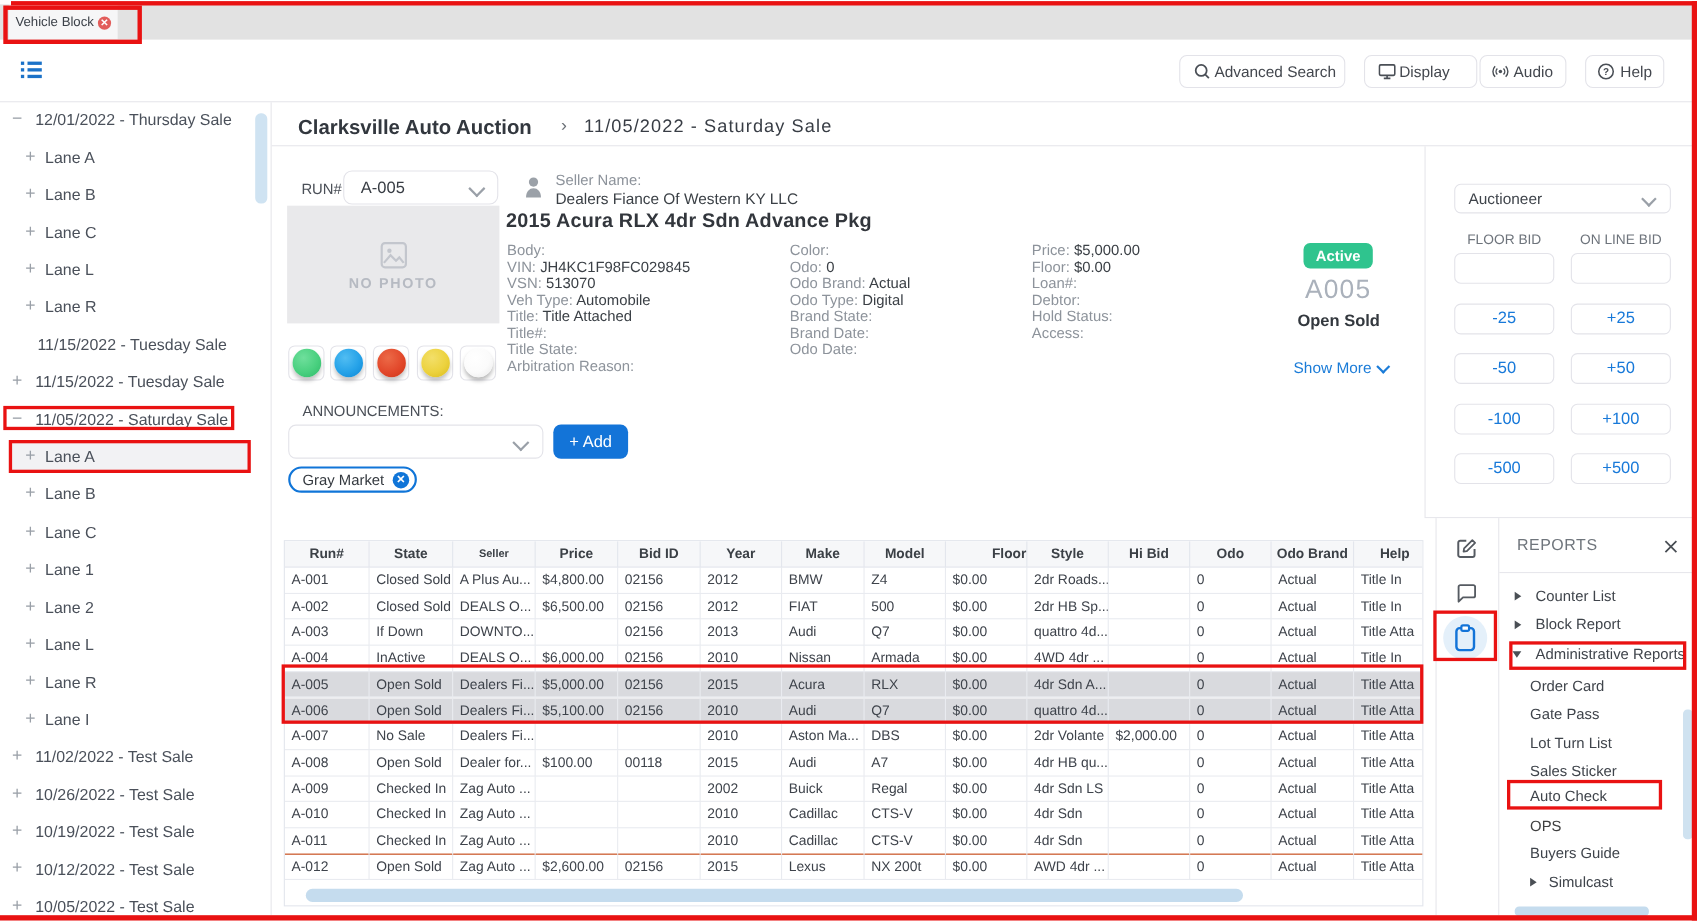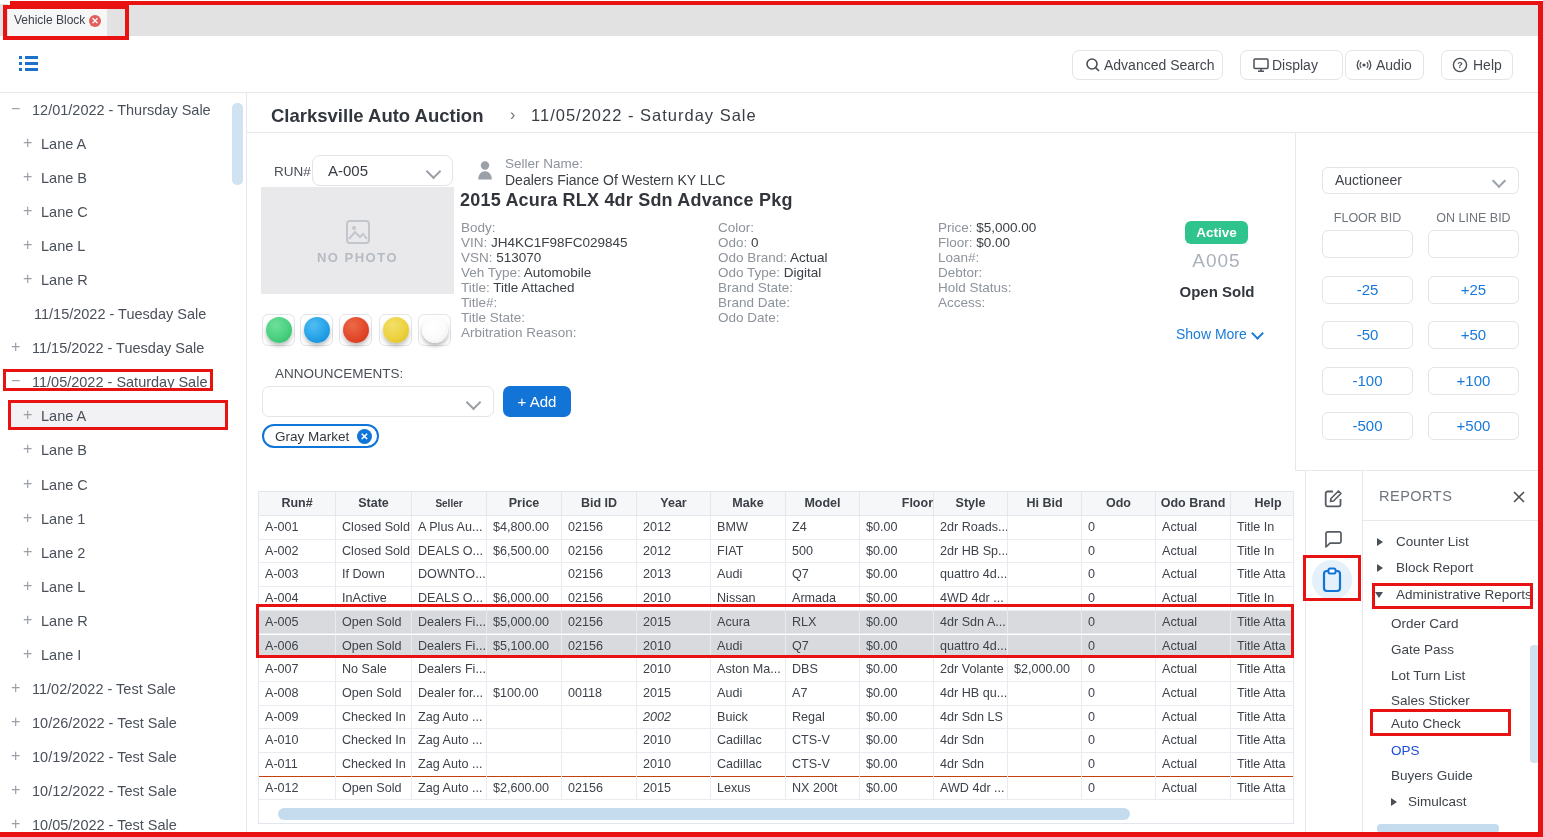--- a/index.html
+++ b/index.html
@@ -197,21 +197,21 @@
   <div class="abs" style="left:938px;top:220px;font-size:13.5px;line-height:15px;">
     <div><span class="lbl">Price:</span> <span class="val">$5,000.00</span></div>
     <div><span class="lbl">Floor:</span> <span class="val">$0.00</span></div>
     <div><span class="lbl">Loan#:</span></div>
     <div><span class="lbl">Debtor:</span></div>
     <div><span class="lbl">Hold Status:</span></div>
     <div><span class="lbl">Access:</span></div>
   </div>
 
   <div class="abs" style="left:1185px;top:221px;width:63px;height:23px;background:#2fc48e;border-radius:6px;color:#fff;font-size:13.5px;font-weight:bold;text-align:center;line-height:23px;">Active</div>
-  <div class="abs" style="left:1185px;top:250px;width:63px;text-align:center;font-size:19px;color:#aab1bb;letter-spacing:1px;">A005</div>
+  <div class="abs" style="left:1185px;top:250px;width:63px;text-align:center;font-size:24px;color:#aab1bb;letter-spacing:1px;">A005</div>
   <div class="abs" style="left:1150px;top:283px;width:134px;text-align:center;font-size:15px;font-weight:bold;color:#33383e;">Open Sold</div>
   <div class="abs" style="left:1176px;top:326px;font-size:14px;color:#1b7cd8;">Show More</div>
   <div class="chev" style="left:1253px;top:329px;width:7px;height:7px;border-color:#1b7cd8;"></div>
 </div>
 
 <div id="bidpanel">
   <div class="fieldbox" style="left:1322px;top:167px;width:197px;height:27px;border-radius:6px;"></div>
   <div class="abs" style="left:1335px;top:172px;font-size:14px;color:#3f444b;">Auctioneer</div>
   <div class="chev" style="left:1494px;top:176px;width:8px;height:8px;"></div>
 
@@ -375,21 +375,21 @@
     <div style="position:absolute;left:823px;top:0;width:74px;height:23.7px;border-right:1px solid #e9ebf0;box-sizing:border-box;font-size:12.6px;color:#3e434b;line-height:22.7px;padding-left:6px;overflow:hidden;white-space:nowrap;">0</div>
     <div style="position:absolute;left:897px;top:0;width:75px;height:23.7px;border-right:1px solid #e9ebf0;box-sizing:border-box;font-size:12.6px;color:#3e434b;line-height:22.7px;padding-left:6px;overflow:hidden;white-space:nowrap;">Actual</div>
     <div style="position:absolute;left:972px;top:0;width:75px;height:23.7px;border-right:1px solid #e9ebf0;box-sizing:border-box;font-size:12.6px;color:#3e434b;line-height:22.7px;padding-left:6px;overflow:hidden;white-space:nowrap;">Title Atta</div>
   </div>
   <div style="position:absolute;left:0;top:213.6px;height:23.7px;width:1100px;border-bottom:1px solid #e9ebf0;box-sizing:border-box;">
     <div style="position:absolute;left:0px;top:0;width:77px;height:23.7px;border-right:1px solid #e9ebf0;box-sizing:border-box;font-size:12.6px;color:#3e434b;line-height:22.7px;padding-left:6px;overflow:hidden;white-space:nowrap;">A-009</div>
     <div style="position:absolute;left:77px;top:0;width:76px;height:23.7px;border-right:1px solid #e9ebf0;box-sizing:border-box;font-size:12.6px;color:#3e434b;line-height:22.7px;padding-left:6px;overflow:hidden;white-space:nowrap;">Checked In</div>
     <div style="position:absolute;left:153px;top:0;width:75px;height:23.7px;border-right:1px solid #e9ebf0;box-sizing:border-box;font-size:12.6px;color:#3e434b;line-height:22.7px;padding-left:6px;overflow:hidden;white-space:nowrap;">Zag Auto ...</div>
     <div style="position:absolute;left:228px;top:0;width:75px;height:23.7px;border-right:1px solid #e9ebf0;box-sizing:border-box;font-size:12.6px;color:#3e434b;line-height:22.7px;padding-left:6px;overflow:hidden;white-space:nowrap;"></div>
     <div style="position:absolute;left:303px;top:0;width:75px;height:23.7px;border-right:1px solid #e9ebf0;box-sizing:border-box;font-size:12.6px;color:#3e434b;line-height:22.7px;padding-left:6px;overflow:hidden;white-space:nowrap;"></div>
-    <div style="position:absolute;left:378px;top:0;width:74px;height:23.7px;border-right:1px solid #e9ebf0;box-sizing:border-box;font-size:12.6px;color:#3e434b;line-height:22.7px;padding-left:6px;overflow:hidden;white-space:nowrap;font-style:italic;">2002</div>
+    <div style="position:absolute;left:378px;top:0;width:74px;height:23.7px;border-right:1px solid #e9ebf0;box-sizing:border-box;font-size:12.6px;color:#3e434b;line-height:22.7px;padding-left:6px;overflow:hidden;white-space:nowrap;">2002</div>
     <div style="position:absolute;left:452px;top:0;width:75px;height:23.7px;border-right:1px solid #e9ebf0;box-sizing:border-box;font-size:12.6px;color:#3e434b;line-height:22.7px;padding-left:6px;overflow:hidden;white-space:nowrap;">Buick</div>
     <div style="position:absolute;left:527px;top:0;width:74px;height:23.7px;border-right:1px solid #e9ebf0;box-sizing:border-box;font-size:12.6px;color:#3e434b;line-height:22.7px;padding-left:6px;overflow:hidden;white-space:nowrap;">Regal</div>
     <div style="position:absolute;left:601px;top:0;width:74px;height:23.7px;border-right:1px solid #e9ebf0;box-sizing:border-box;font-size:12.6px;color:#3e434b;line-height:22.7px;padding-left:6px;overflow:hidden;white-space:nowrap;">$0.00</div>
     <div style="position:absolute;left:675px;top:0;width:74px;height:23.7px;border-right:1px solid #e9ebf0;box-sizing:border-box;font-size:12.6px;color:#3e434b;line-height:22.7px;padding-left:6px;overflow:hidden;white-space:nowrap;">4dr Sdn LS</div>
     <div style="position:absolute;left:749px;top:0;width:74px;height:23.7px;border-right:1px solid #e9ebf0;box-sizing:border-box;font-size:12.6px;color:#3e434b;line-height:22.7px;padding-left:6px;overflow:hidden;white-space:nowrap;"></div>
     <div style="position:absolute;left:823px;top:0;width:74px;height:23.7px;border-right:1px solid #e9ebf0;box-sizing:border-box;font-size:12.6px;color:#3e434b;line-height:22.7px;padding-left:6px;overflow:hidden;white-space:nowrap;">0</div>
     <div style="position:absolute;left:897px;top:0;width:75px;height:23.7px;border-right:1px solid #e9ebf0;box-sizing:border-box;font-size:12.6px;color:#3e434b;line-height:22.7px;padding-left:6px;overflow:hidden;white-space:nowrap;">Actual</div>
     <div style="position:absolute;left:972px;top:0;width:75px;height:23.7px;border-right:1px solid #e9ebf0;box-sizing:border-box;font-size:12.6px;color:#3e434b;line-height:22.7px;padding-left:6px;overflow:hidden;white-space:nowrap;">Title Atta</div>
   </div>
   <div style="position:absolute;left:0;top:237.3px;height:23.7px;width:1100px;border-bottom:1px solid #e9ebf0;box-sizing:border-box;">
@@ -469,21 +469,21 @@
   <div class="abs" style="left:1377px;top:564px;line-height:0;"><span class="tri-r" style="border-top-width:4.5px;border-bottom-width:4.5px;border-left-width:6.5px;"></span></div>
   <div class="abs" style="left:1396px;top:560px;font-size:13.5px;color:#3f444b;">Block Report</div>
   <div class="abs" style="left:1375px;top:592px;line-height:0;"><span class="tri-d" style="border-left-width:4.5px;border-right-width:4.5px;border-top-width:6.5px;"></span></div>
   <div class="abs" style="left:1396px;top:587px;font-size:13.5px;color:#3f444b;">Administrative Reports</div>
 
   <div class="abs" style="left:1391px;top:616px;font-size:13.5px;color:#3f444b;">Order Card</div>
   <div class="abs" style="left:1391px;top:642px;font-size:13.5px;color:#3f444b;">Gate Pass</div>
   <div class="abs" style="left:1391px;top:668px;font-size:13.5px;color:#3f444b;">Lot Turn List</div>
   <div class="abs" style="left:1391px;top:693px;font-size:13.5px;color:#3f444b;">Sales Sticker</div>
   <div class="abs" style="left:1391px;top:716px;font-size:13.5px;color:#3f444b;">Auto Check</div>
-  <div class="abs" style="left:1391px;top:743px;font-size:13.5px;color:#1d4ed8;">OPS</div>
+  <div class="abs" style="left:1391px;top:743px;font-size:13.5px;color:#404040;">OPS</div>
   <div class="abs" style="left:1391px;top:768px;font-size:13.5px;color:#3f444b;">Buyers Guide</div>
   <div class="abs" style="left:1391px;top:798px;line-height:0;"><span class="tri-r" style="border-top-width:4.5px;border-bottom-width:4.5px;border-left-width:6.5px;"></span></div>
   <div class="abs" style="left:1408px;top:794px;font-size:13.5px;color:#3f444b;">Simulcast</div>
 
   <div class="abs" style="left:1530px;top:645px;width:9px;height:118px;background:#cfe2f0;border-radius:4px;"></div>
   <div class="abs" style="left:1377px;top:824px;width:122px;height:9px;background:#c5dcee;border-radius:4px;"></div>
 </div>
 
 <div class="abs" style="left:10px;top:1px;width:1533px;height:4px;background:#e91212;z-index:60;"></div>
 <div class="abs" style="left:1538px;top:1px;width:5px;height:836px;background:#e91212;z-index:60;"></div>

